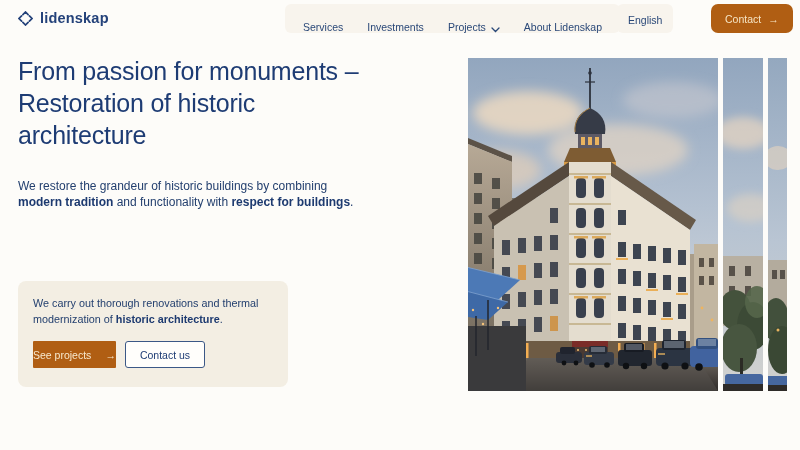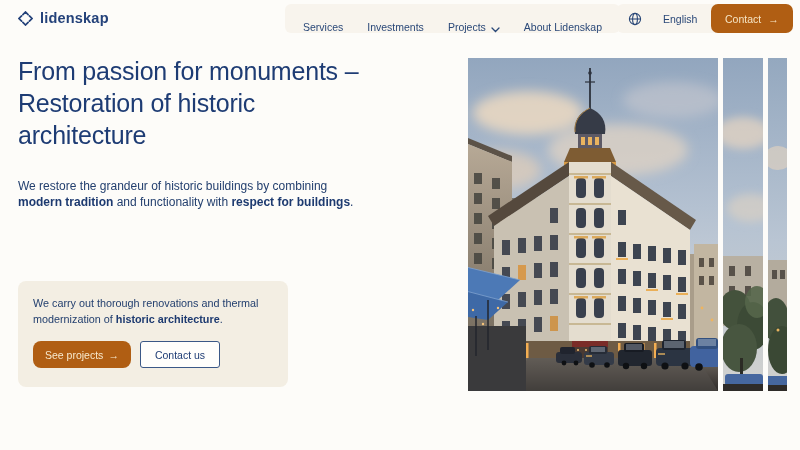--- a/index.html
+++ b/index.html
@@ -19,22 +19,22 @@
     display:flex;align-items:center;padding:0 6px;
   }
   .nav-item{
     display:flex;align-items:flex-end;gap:5px;
     padding:0 12px;font-size:10.5px;color:#2a4878;
     height:100%;cursor:pointer;text-decoration:none;white-space:nowrap;
   }
   .lang-pill{
     position:absolute;left:617px;top:4px;height:29px;
     background:#f8f4ed;border-radius:6px;
-    display:flex;align-items:center;gap:21px;padding:0 11px;
-    font-size:10.5px;color:#2a4878;cursor:pointer;
+    display:flex;align-items:center;gap:10px;padding:0 11px;
+    font-size:10.5px;color:#2a4878;cursor:pointer;flex-direction:column;
   }
   .contact-btn{
     position:absolute;left:711px;top:4px;height:29px;
     background:#b05e13;border:none;border-radius:7px;
     display:flex;align-items:center;gap:7px;padding:0 14px;
     font-size:10.5px;color:#f6e4c4;cursor:pointer;
     font-family:"Liberation Sans",sans-serif;
   }
   
   .hero-title{
@@ -49,22 +49,22 @@
   .hero-intro b{font-weight:700;color:#1d3a70;}
   .cta-card{
     position:absolute;left:18px;top:281px;width:270px;min-height:106px;
     background:#f3eee3;border-radius:8px;box-sizing:border-box;
     padding:14px 14px 13px 15px;
   }
   .cta-text{margin:0 0 14px 0;font-size:10.8px;line-height:1.5;color:#24406f;width:246px;}
   .cta-text b{font-weight:700;color:#1d3a70;}
   .cta-buttons{display:flex;gap:9px;align-items:center;}
   .btn-primary{
-    background:#b05e13;border:none;border-radius:8px;height:27px;
-    display:inline-flex;align-items:center;gap:5px;padding:0 12px;
+    background:#b05e13;border:none;border-radius:1px;height:27px;
+    display:inline-flex;align-items:center;gap:14px;padding:0 0;
     font-size:10.5px;color:#f7e8cd;cursor:pointer;
     font-family:"Liberation Sans",sans-serif;
   }
   .btn-secondary{
     background:#fffefb;border:1px solid #3b5886;border-radius:3px;height:27px;
     display:inline-flex;align-items:center;padding:0 14px;
     font-size:10.5px;color:#1e3c74;cursor:pointer;
     font-family:Liberation Sans, sans-serif;
   }
   

